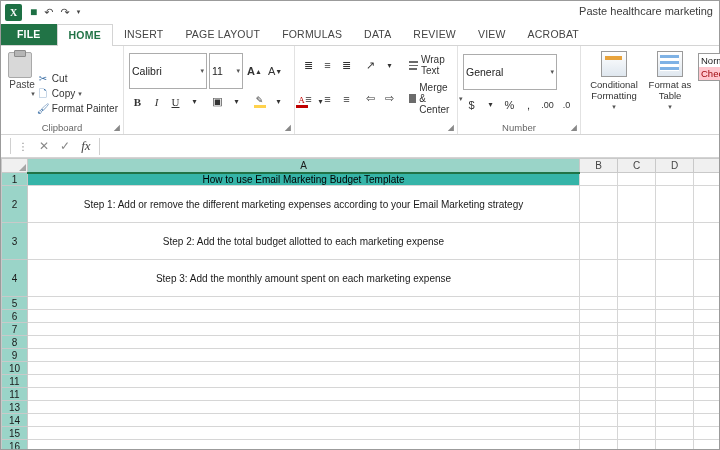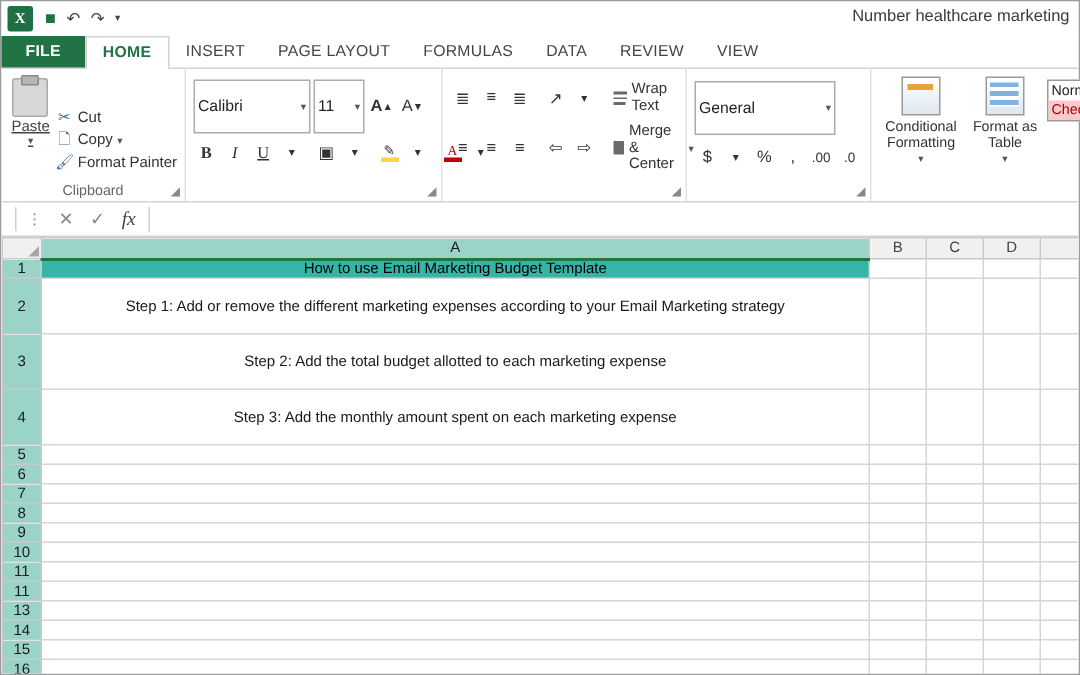--- a/index.html
+++ b/index.html
@@ -130,25 +130,24 @@
     bottom: 2px;
     right: 3px;
     font-size: 8px;
     color: #888;
   }
   .rbody { display: flex; flex: 1; }
 
   
   .paste-btn {
     width: 40px;
-    text-align: center;
+    text-align: right;
     font-size: 10px;
     color: #444;
     padding-top: 3px;
-    text-decoration: underline;
   }
   .paste-ico {
     width: 22px;
     height: 24px;
     margin: 0 auto 1px auto;
     background: #d8d8d8;
     border: 1px solid #a9a9a9;
     border-radius: 2px;
     position: relative;
   }
@@ -399,32 +398,33 @@
 <div class="app">
 
   <div class="titlebar">
     <div class="excel-logo">X</div>
     <div class="qat">
       <span class="q-ico save-ico">■</span>
       <span class="q-ico">↶</span>
       <span class="q-ico">↷</span>
       <span class="q-ico" style="font-size:7px">▾</span>
     </div>
-    <div class="doc-title">Number healthcare marketing</div>
+    <div class="doc-title">Paste healthcare marketing</div>
   </div>
 
   <div class="tabstrip">
     <div class="tab file">FILE</div>
     <div class="tab active">HOME</div>
     <div class="tab">INSERT</div>
     <div class="tab">PAGE LAYOUT</div>
     <div class="tab">FORMULAS</div>
     <div class="tab">DATA</div>
     <div class="tab">REVIEW</div>
     <div class="tab">VIEW</div>
+    <div class="tab">ACROBAT</div>
   </div>
 
   <div class="ribbon">
 
     <div class="rgroup" style="width:112px">
       <div class="rbody">
         <div class="paste-btn">
           <div class="paste-ico"></div>
           <div>Paste</div>
           <div class="paste-caret">▾</div>
@@ -534,20 +534,21 @@
         </div>
         <div class="num-row2" style="margin-top:6px">
           <div class="btn-sq">$</div>
           <div class="btn-sq" style="font-size:8px">▾</div>
           <div class="btn-sq">%</div>
           <div class="btn-sq">,</div>
           <div class="btn-sq" style="font-size:9px">.00</div>
           <div class="btn-sq" style="font-size:9px">.0</div>
         </div>
       </div>
+      <div class="rgroup-label">Number</div>
       <div class="rgroup-launcher">◢</div>
     </div>
 
     <div class="rgroup" style="width:180px;flex-direction:row">
       <div class="styles-item">
         <div class="styles-ico cf"></div>
         <span>Conditional Formatting</span>
         <span style="font-size:7px;color:#555">▾</span>
       </div>
       <div class="styles-item">

